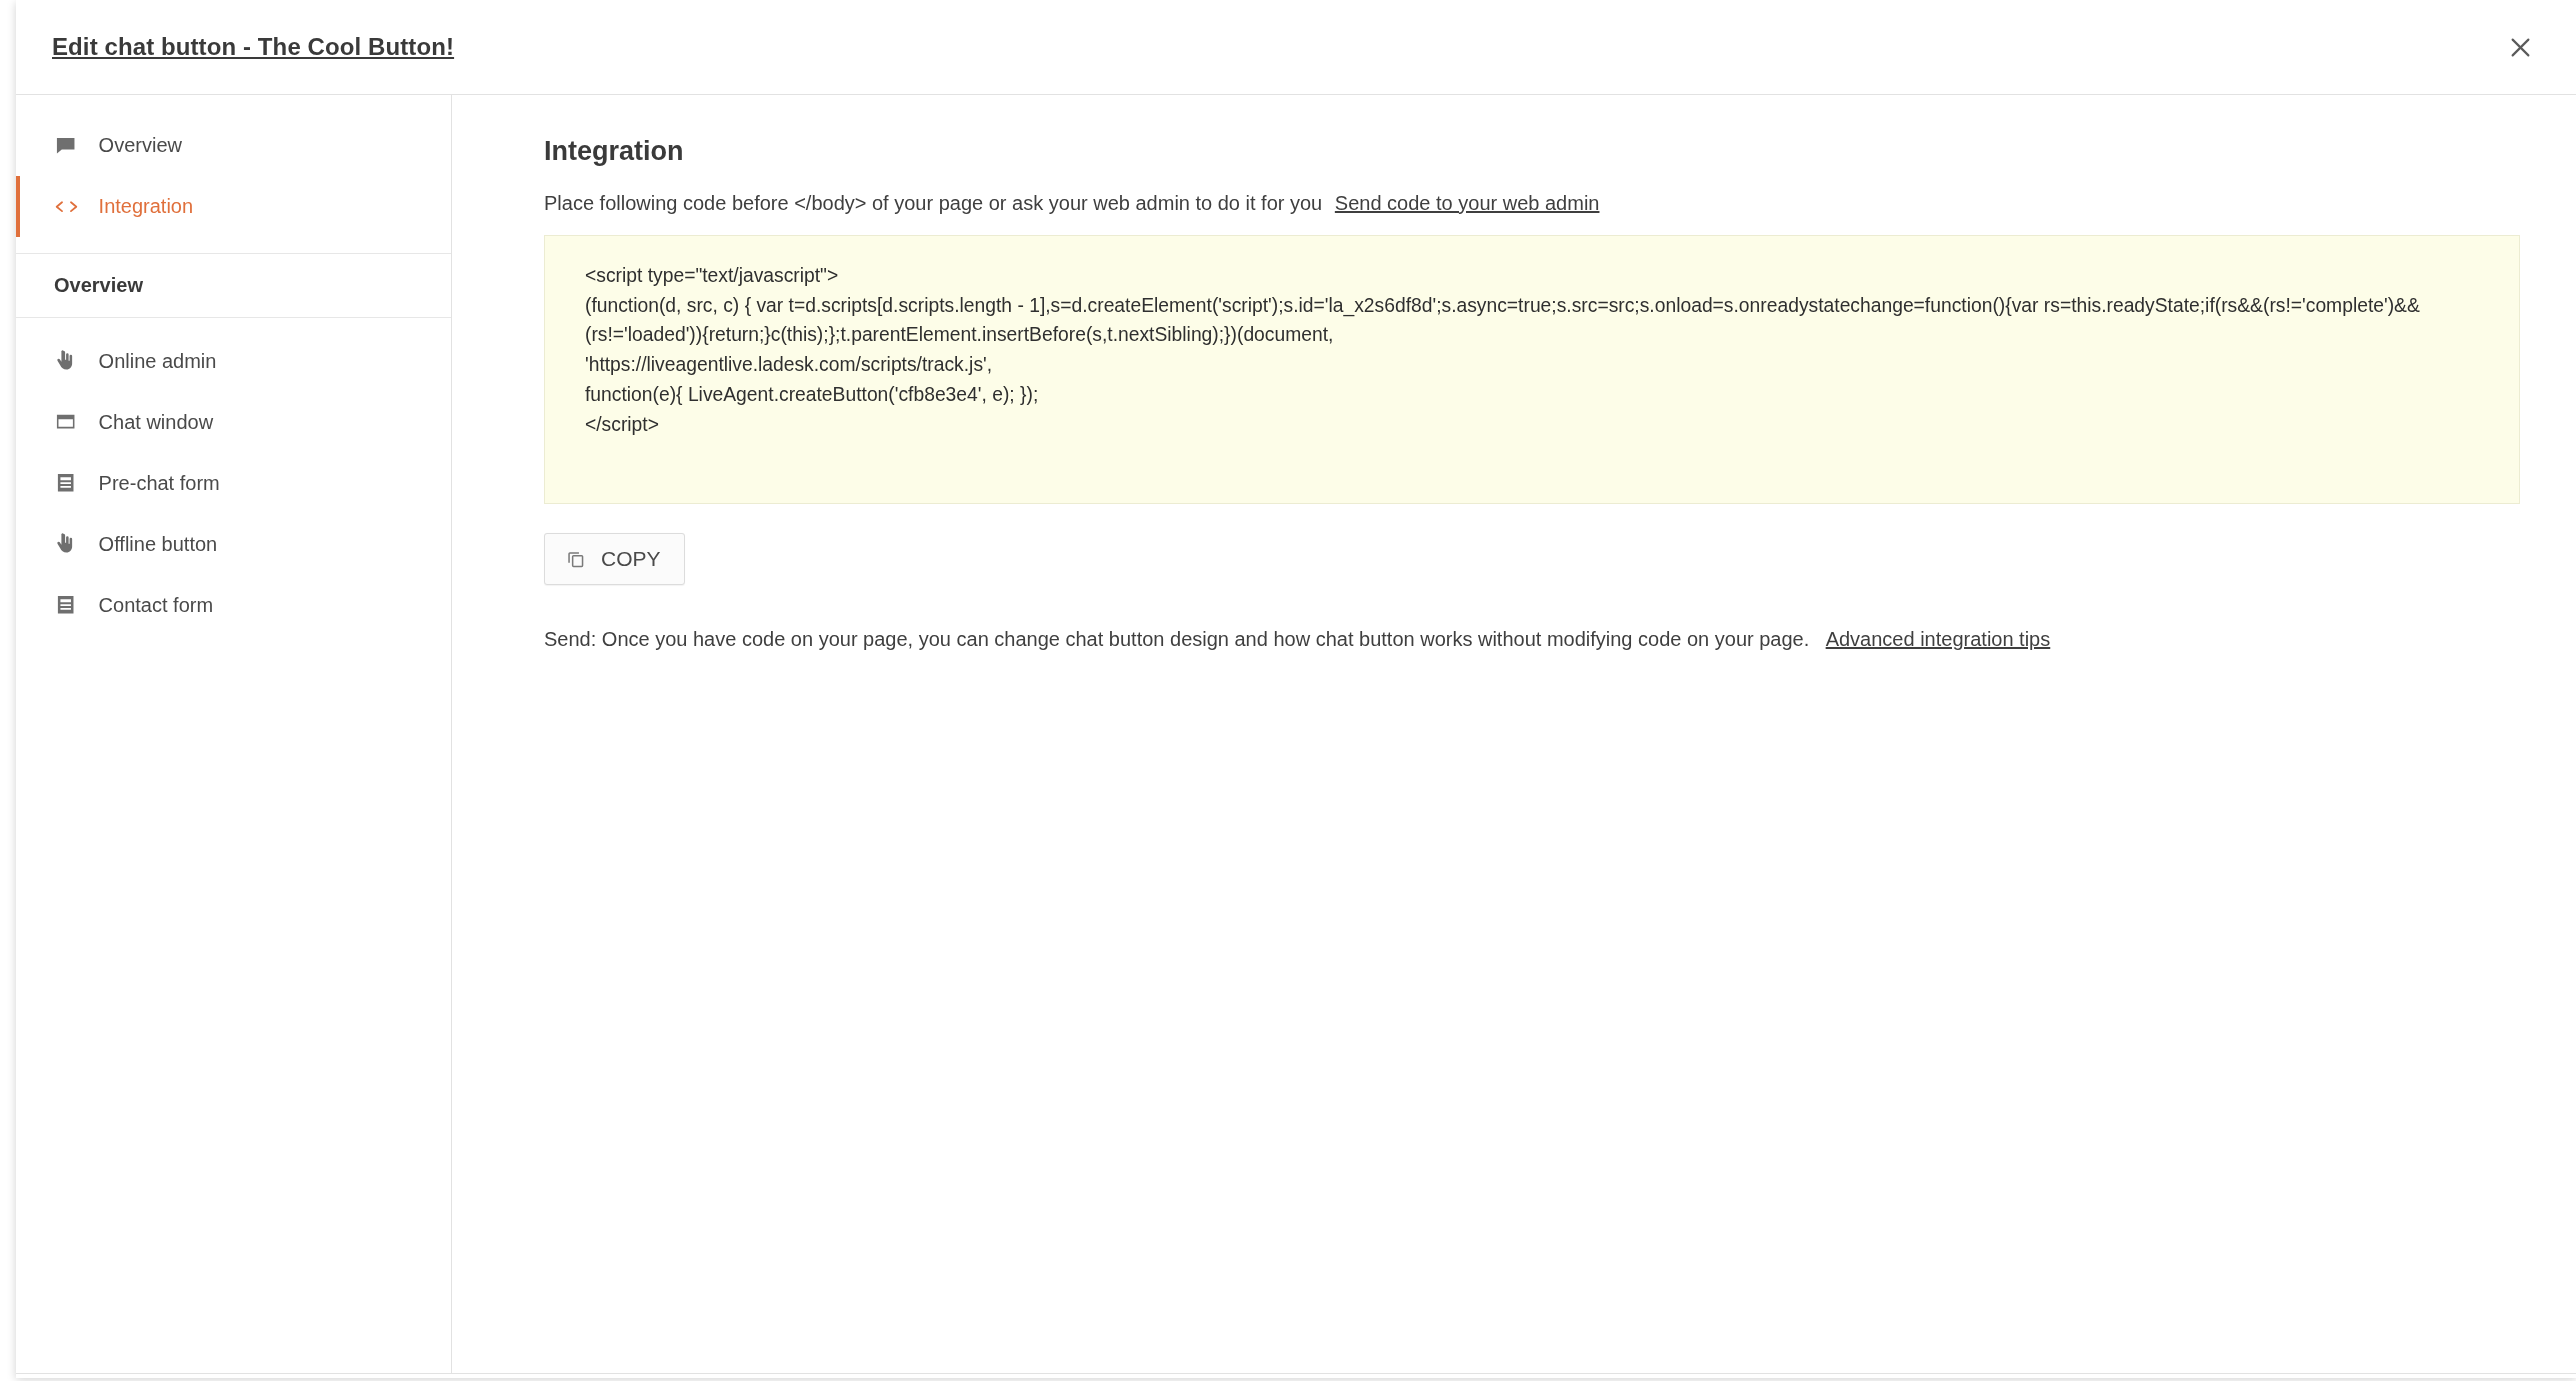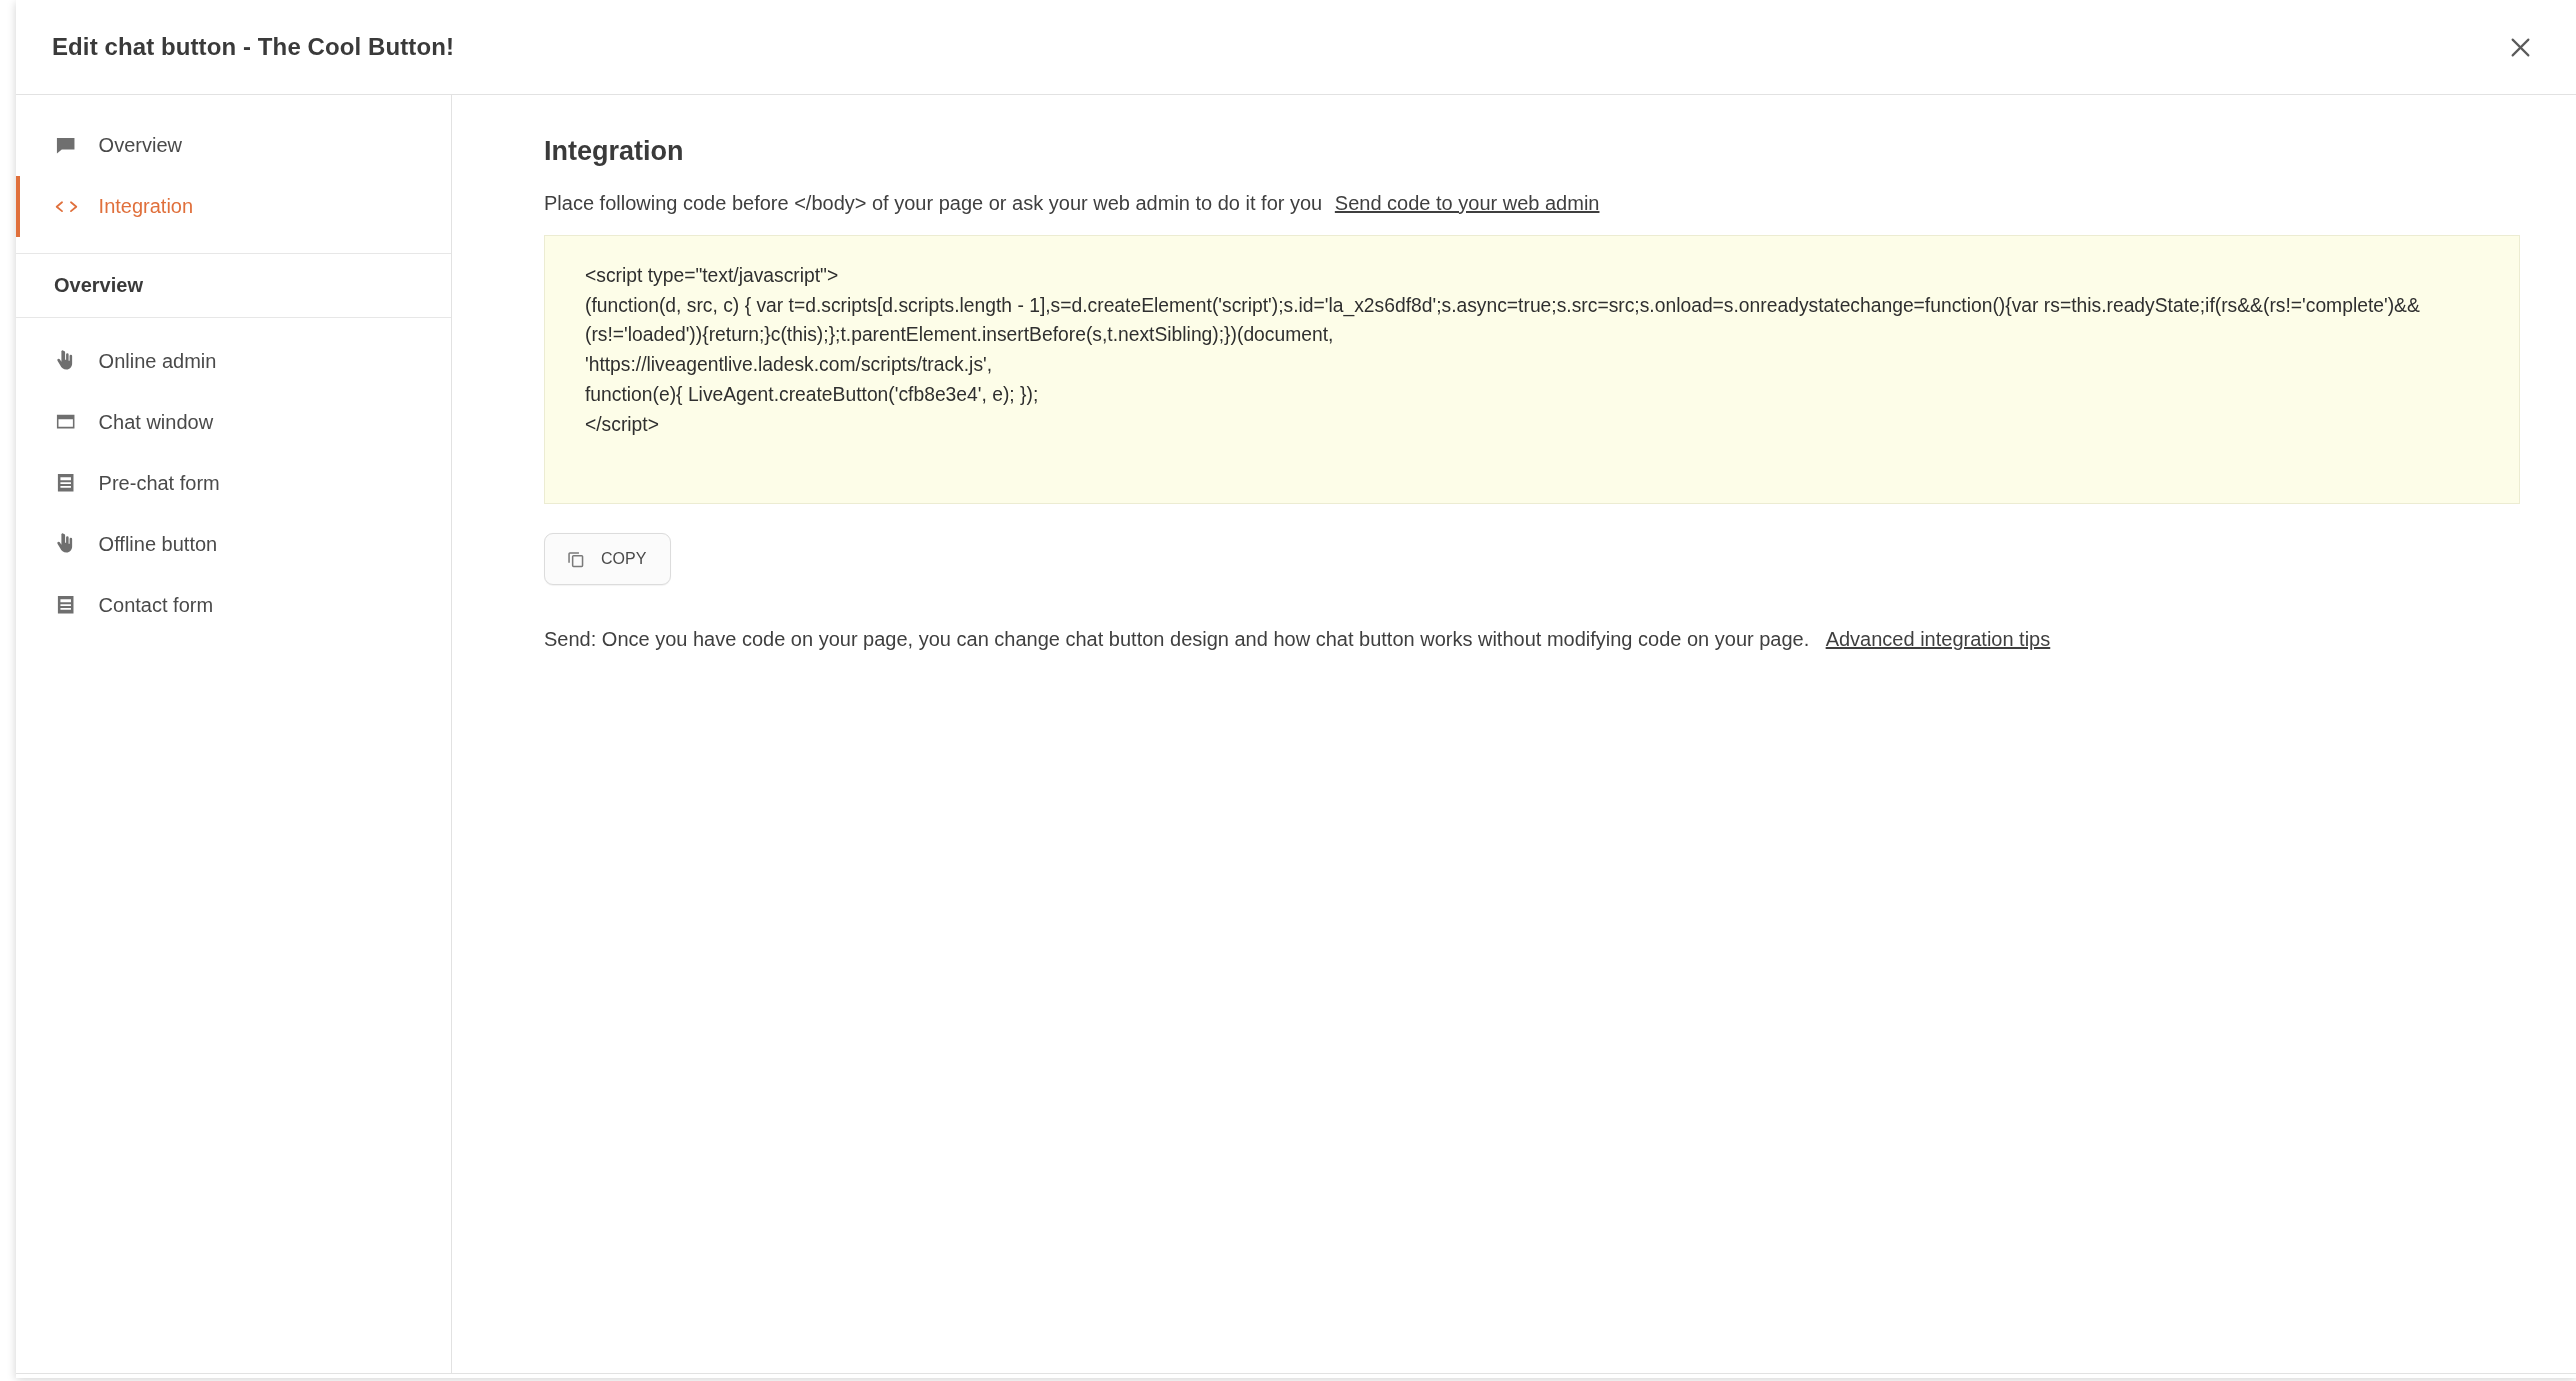--- a/index.html
+++ b/index.html
@@ -34,20 +34,21 @@
     align-items: center;
     justify-content: space-between;
     padding: 0 32px 0 36px;
     background: #fff;
   }
   .dialog-title {
     font-size: 24px;
     font-weight: bold;
     color: #3a3a3a;
     letter-spacing: 0.1px;
+    text-decoration: underline;
   }
   .close-btn {
     width: 47px;
     height: 47px;
     display: flex;
     align-items: center;
     justify-content: center;
     cursor: pointer;
     color: #5a5a5a;
   }
@@ -148,22 +149,22 @@
   }
   .copy-btn {
     margin-top: 29px;
     display: inline-flex;
     align-items: center;
     gap: 14.4px;
     height: 52px;
     padding: 0 23.4px 0 20px;
     background: #fbfbfb;
     border: 0.9px solid #dcdcdc;
-    border-radius: 9px;
-    font-size: 16px;
+    border-radius: 3px;
+    font-size: 21px;
     color: #4a4a4a;
     cursor: pointer;
     box-shadow: 0 0.9px 0.9px rgba(0,0,0,0.05);
   }
   .copy-btn .copy-icon { color: #7a7a7a; display: flex; }
   .note {
     margin-top: 43px;
     font-size: 20px;
     color: #3f3f3f;
   }

